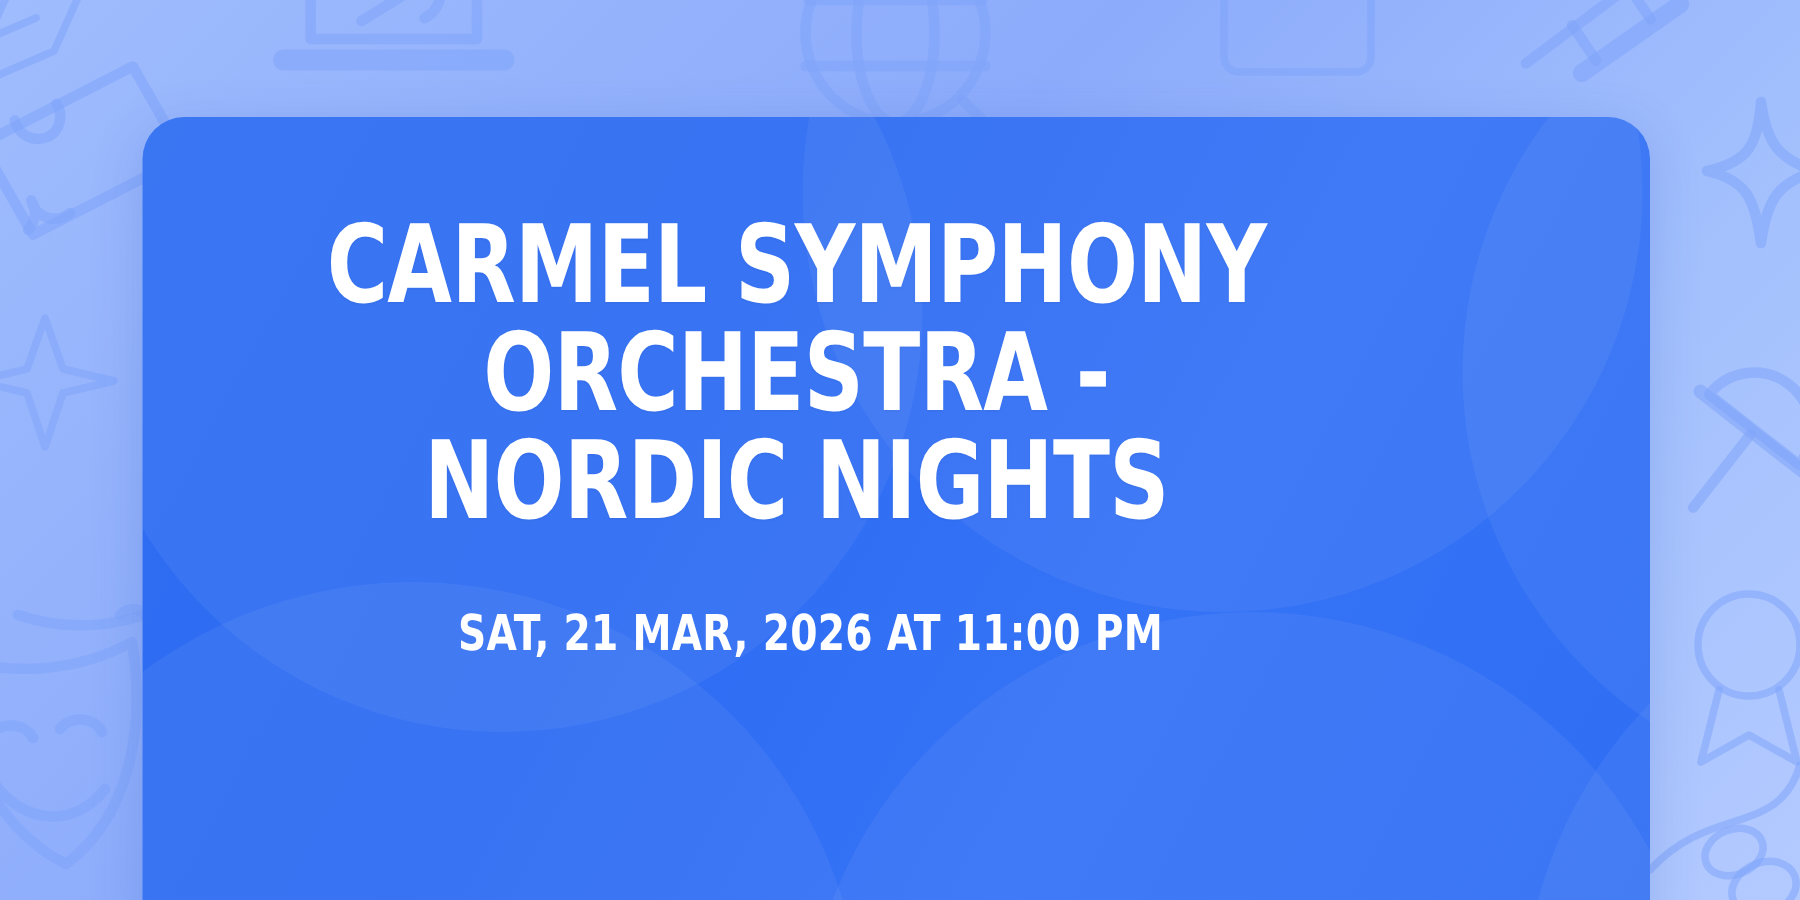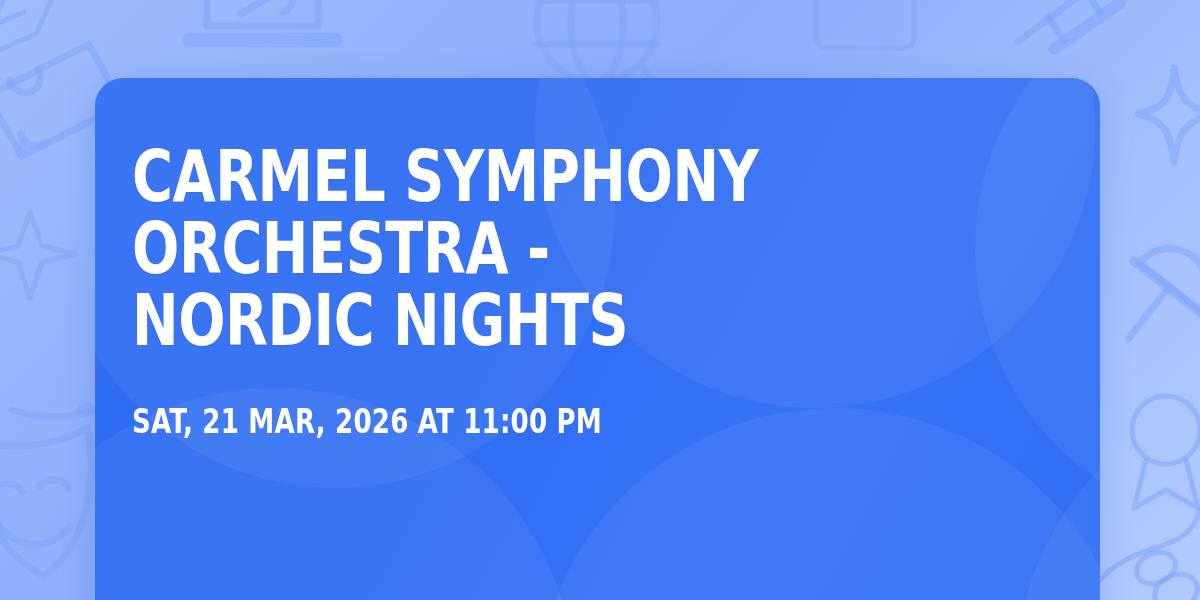--- a/index.html
+++ b/index.html
@@ -19,20 +19,21 @@
 
   
   #banner-root {
     position:absolute;
     inset:0;
     width:1200px;
     height:600px;
     overflow:hidden;
     background:
       linear-gradient(135deg, #9fbcfd 0%, #8cabfb 42%, #a3c0fd 72%, #b3caff 100%);
+    text-align: center;
   }
 
   
   #bg-pattern {
     position:absolute;
     inset:0;
     pointer-events:none;
   }
   #bg-pattern svg {
     position:absolute;

